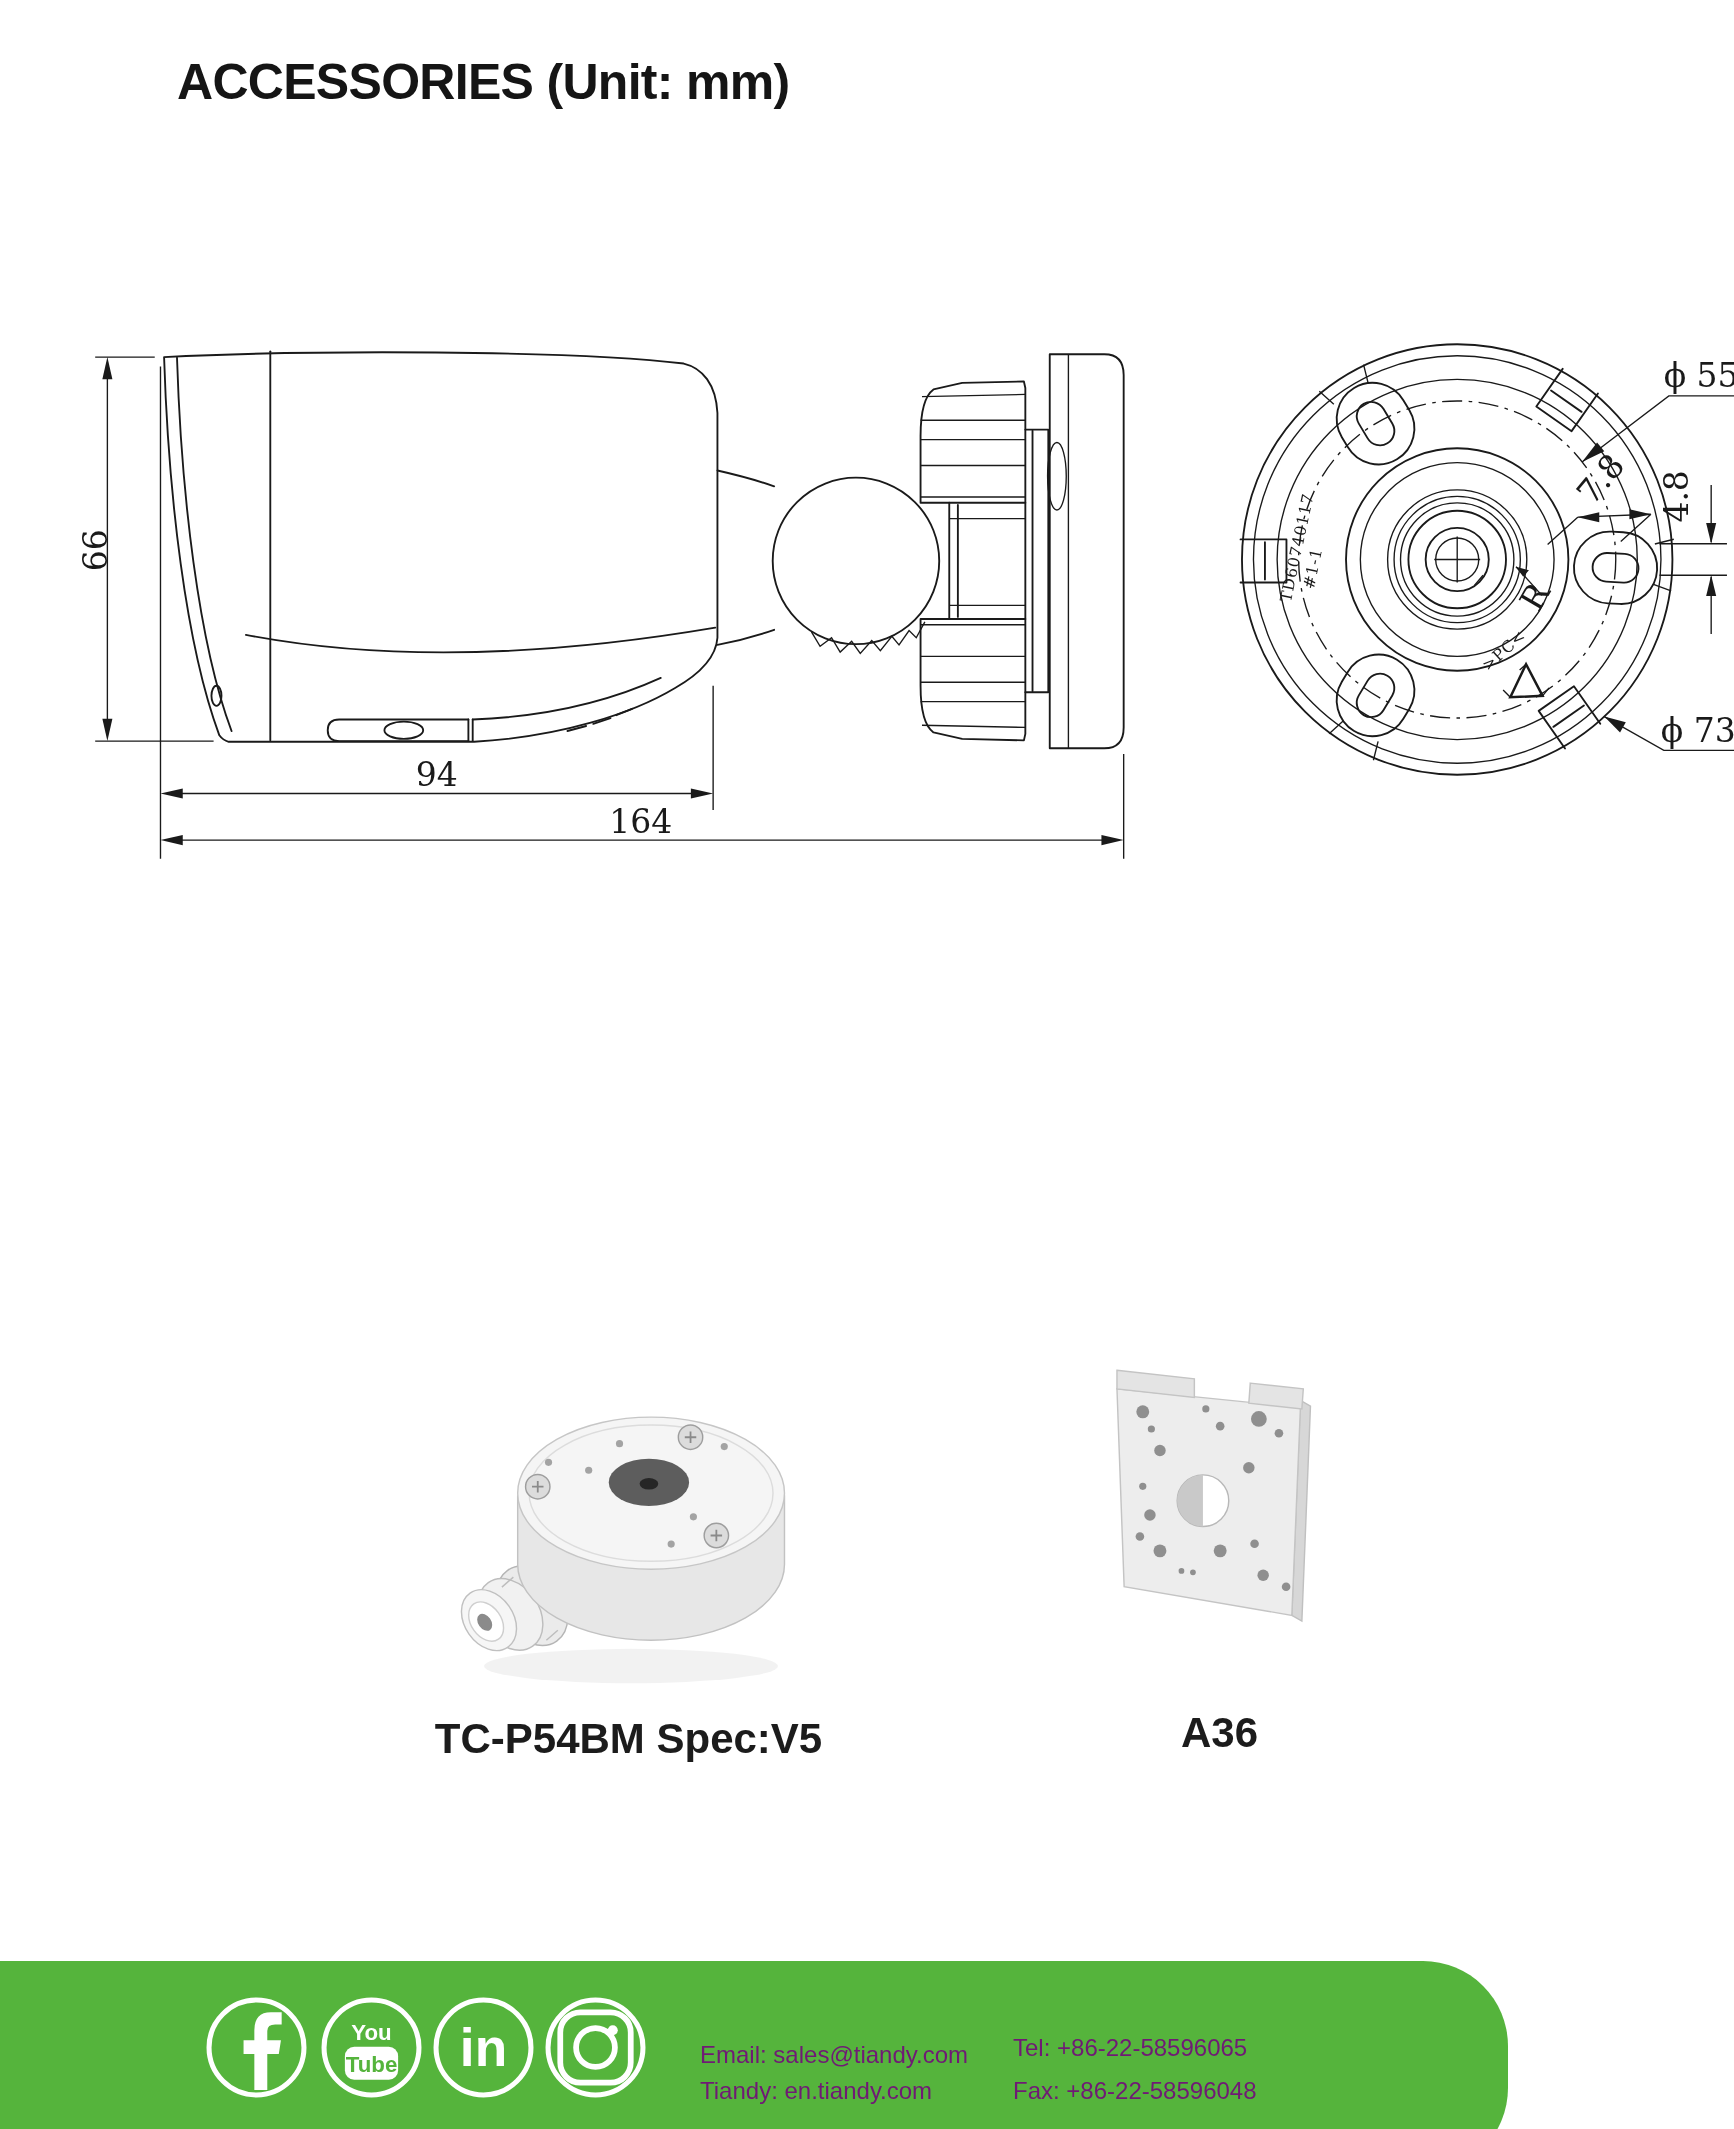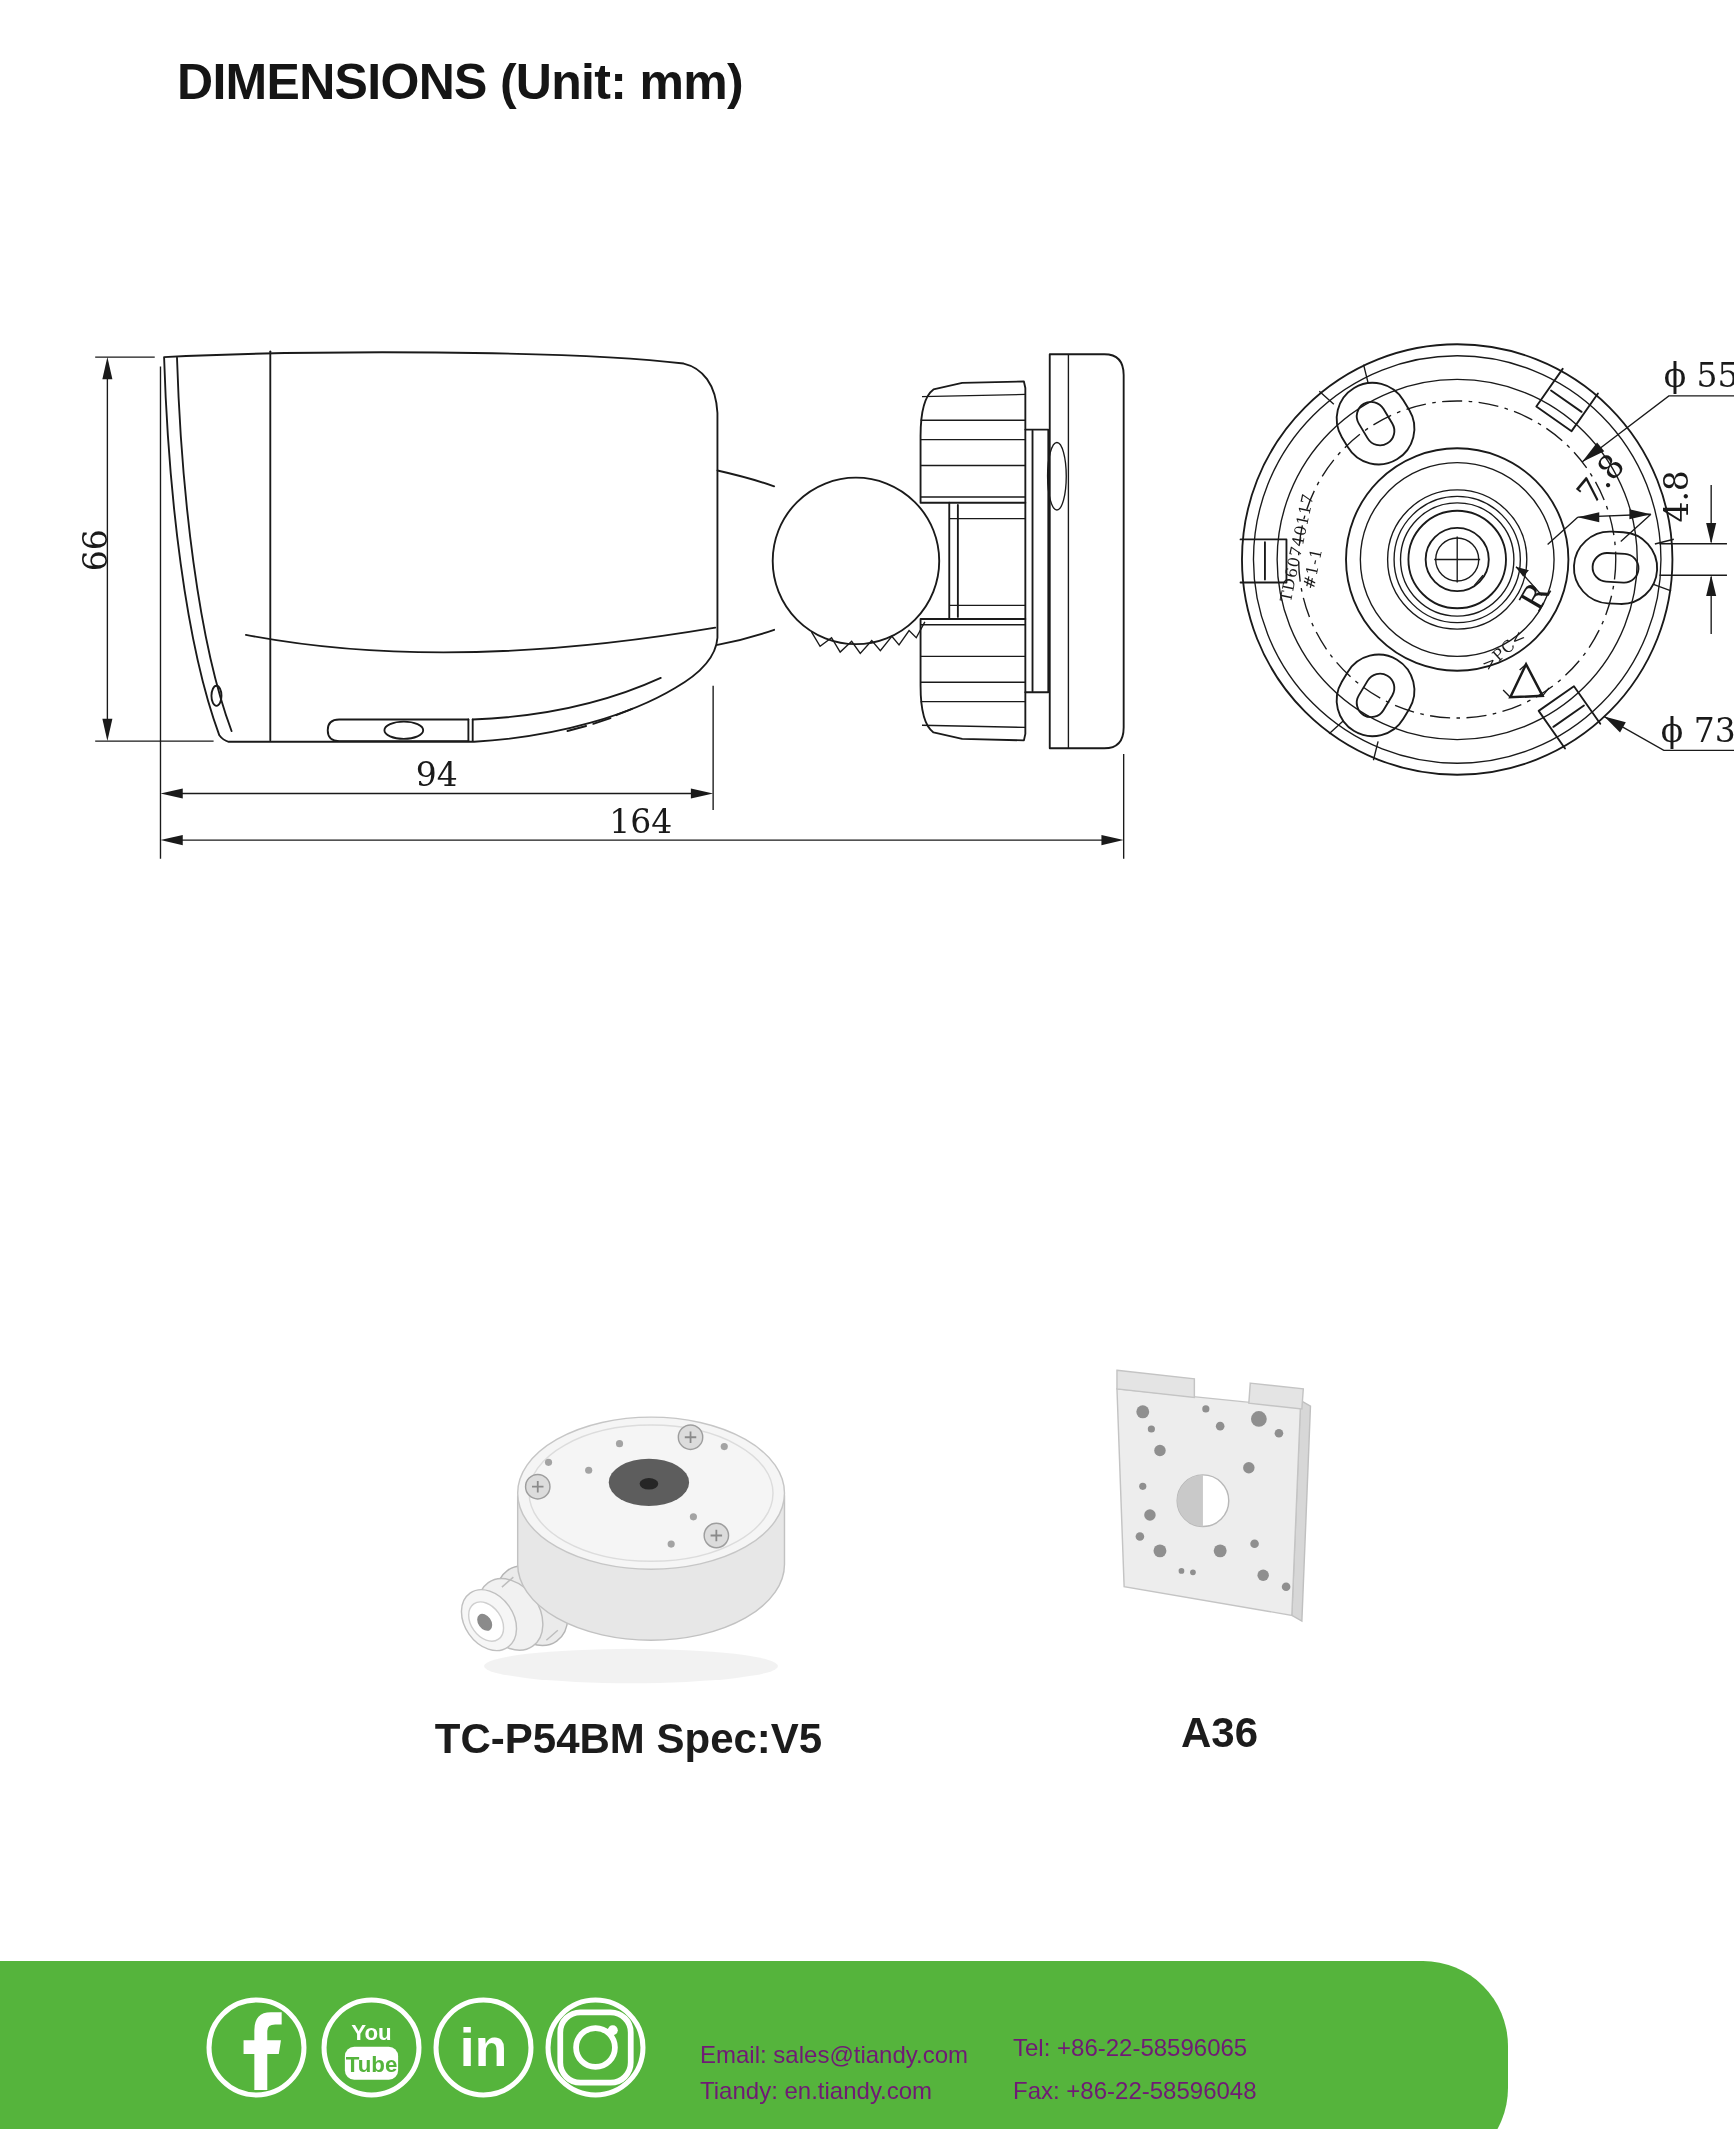--- a/index.html
+++ b/index.html
@@ -28,21 +28,21 @@
   .f-email{left:700px;top:80px;}
   .f-web{left:700px;top:116px;}
   .f-tel{left:1013px;top:73px;}
   .f-fax{left:1013px;top:116px;}
 </style>
 </head>
 <body>
 
 <div class="page">
 
-  <div class="sec-title" id="dim-title">DIMENSIONS (Unit: mm)</div>
+  <div class="sec-title" id="dim-title">ACCESSORIES (Unit: mm)</div>
 
   <svg class="draw" style="left:65px;top:309px;" width="1091" height="567" viewBox="90 430 1520 790">
 
     <g>
       <path class="ln" d="M 228 497 C 430 487 795 487 952 506 C 978 512 997 535 999 575
                          L 999 888 C 997 916 975 938 940 958 C 880 994 780 1026 660 1033
                          L 318 1033 Q 310 1031 305 1024 C 258 898 234 688 228 497 Z"></path>
       <path class="ln" d="M 246 498 C 252 688 276 896 322 1018"></path>
       <path class="ln" d="M 376 489 L 376 1031"></path>
       <path class="ln" d="M 342 884 C 540 922 760 914 996 874"></path>

